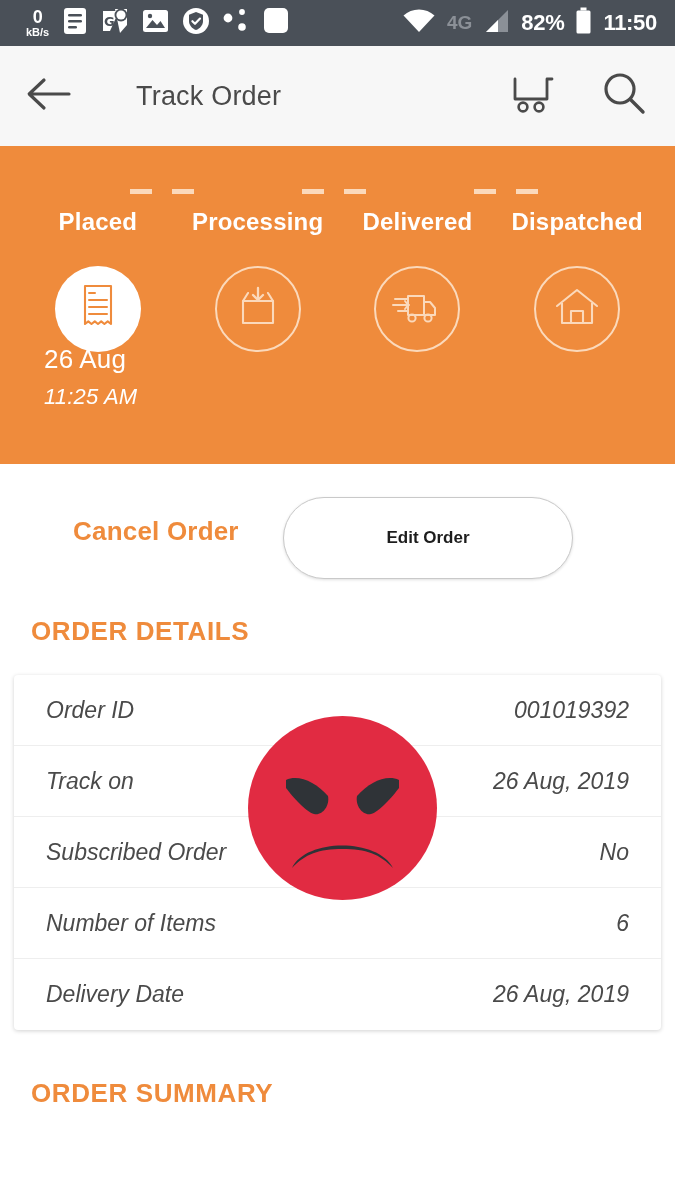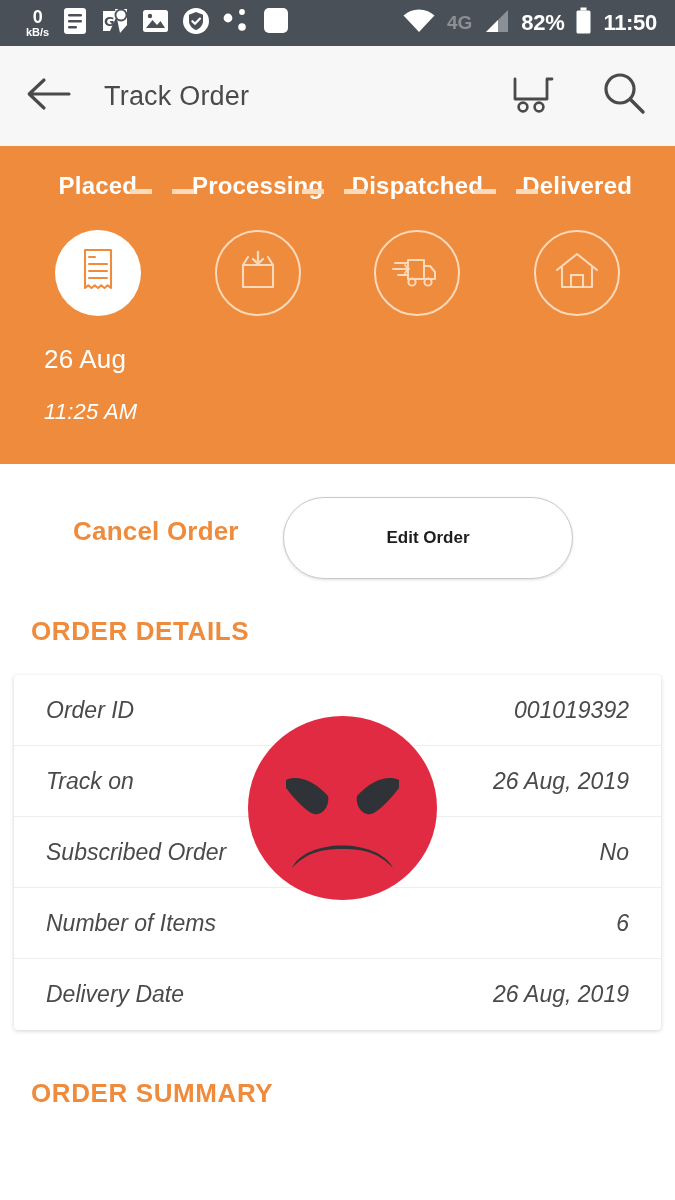--- a/index.html
+++ b/index.html
@@ -67,20 +67,21 @@
   }
 
   
   .appbar {
     height: 100px;
     background: #f7f7f7;
     display: flex;
     align-items: center;
     padding: 0 28px 0 26px;
     box-sizing: border-box;
+    gap: 32px;
   }
   .appbar-title {
     font-size: 27px;
     color: #4a4a4a;
     margin-left: 32px;
     flex: 1;
     letter-spacing: 0.2px;
   }
   .appbar-actions {
     display: flex;
@@ -96,20 +97,21 @@
     box-sizing: border-box;
     padding-top: 26px;
   }
   .steps-labels {
     display: flex;
     padding: 0 18px;
   }
   .step-col {
     flex: 1;
     text-align: center;
+    margin-top: 36px;
   }
   .step-label {
     color: #ffffff;
     font-size: 24px;
     font-weight: bold;
     letter-spacing: 0.2px;
   }
   .steps-icons {
     display: flex;
     padding: 0 18px;
@@ -158,21 +160,21 @@
     top: 198px;
     color: #ffffff;
   }
   .stamp-date {
     font-size: 26px;
     letter-spacing: 0.2px;
   }
   .stamp-time {
     font-size: 22px;
     font-style: italic;
-    margin-top: 24px;
+    margin-top: 9px;
     letter-spacing: 0.2px;
   }
 
   
   .actions {
     height: 140px;
     display: flex;
     align-items: center;
     position: relative;
   }
@@ -377,24 +379,24 @@
 <div class="tracker">
 
   <div class="steps-labels">
     <div class="step-col">
       <span class="step-label">Placed</span>
     </div>
     <div class="step-col">
       <span class="step-label">Processing</span>
     </div>
     <div class="step-col">
+      <span class="step-label">Delivered</span>
+    </div>
+    <div class="step-col">
       <span class="step-label">Dispatched</span>
-    </div>
-    <div class="step-col">
-      <span class="step-label">Delivered</span>
     </div>
   </div>
 
   <div class="steps-icons">
     <div class="connector conn1"></div>
     <div class="connector conn2"></div>
     <div class="connector conn3"></div>
 
     <div class="node-wrap">
       <div class="node active">

